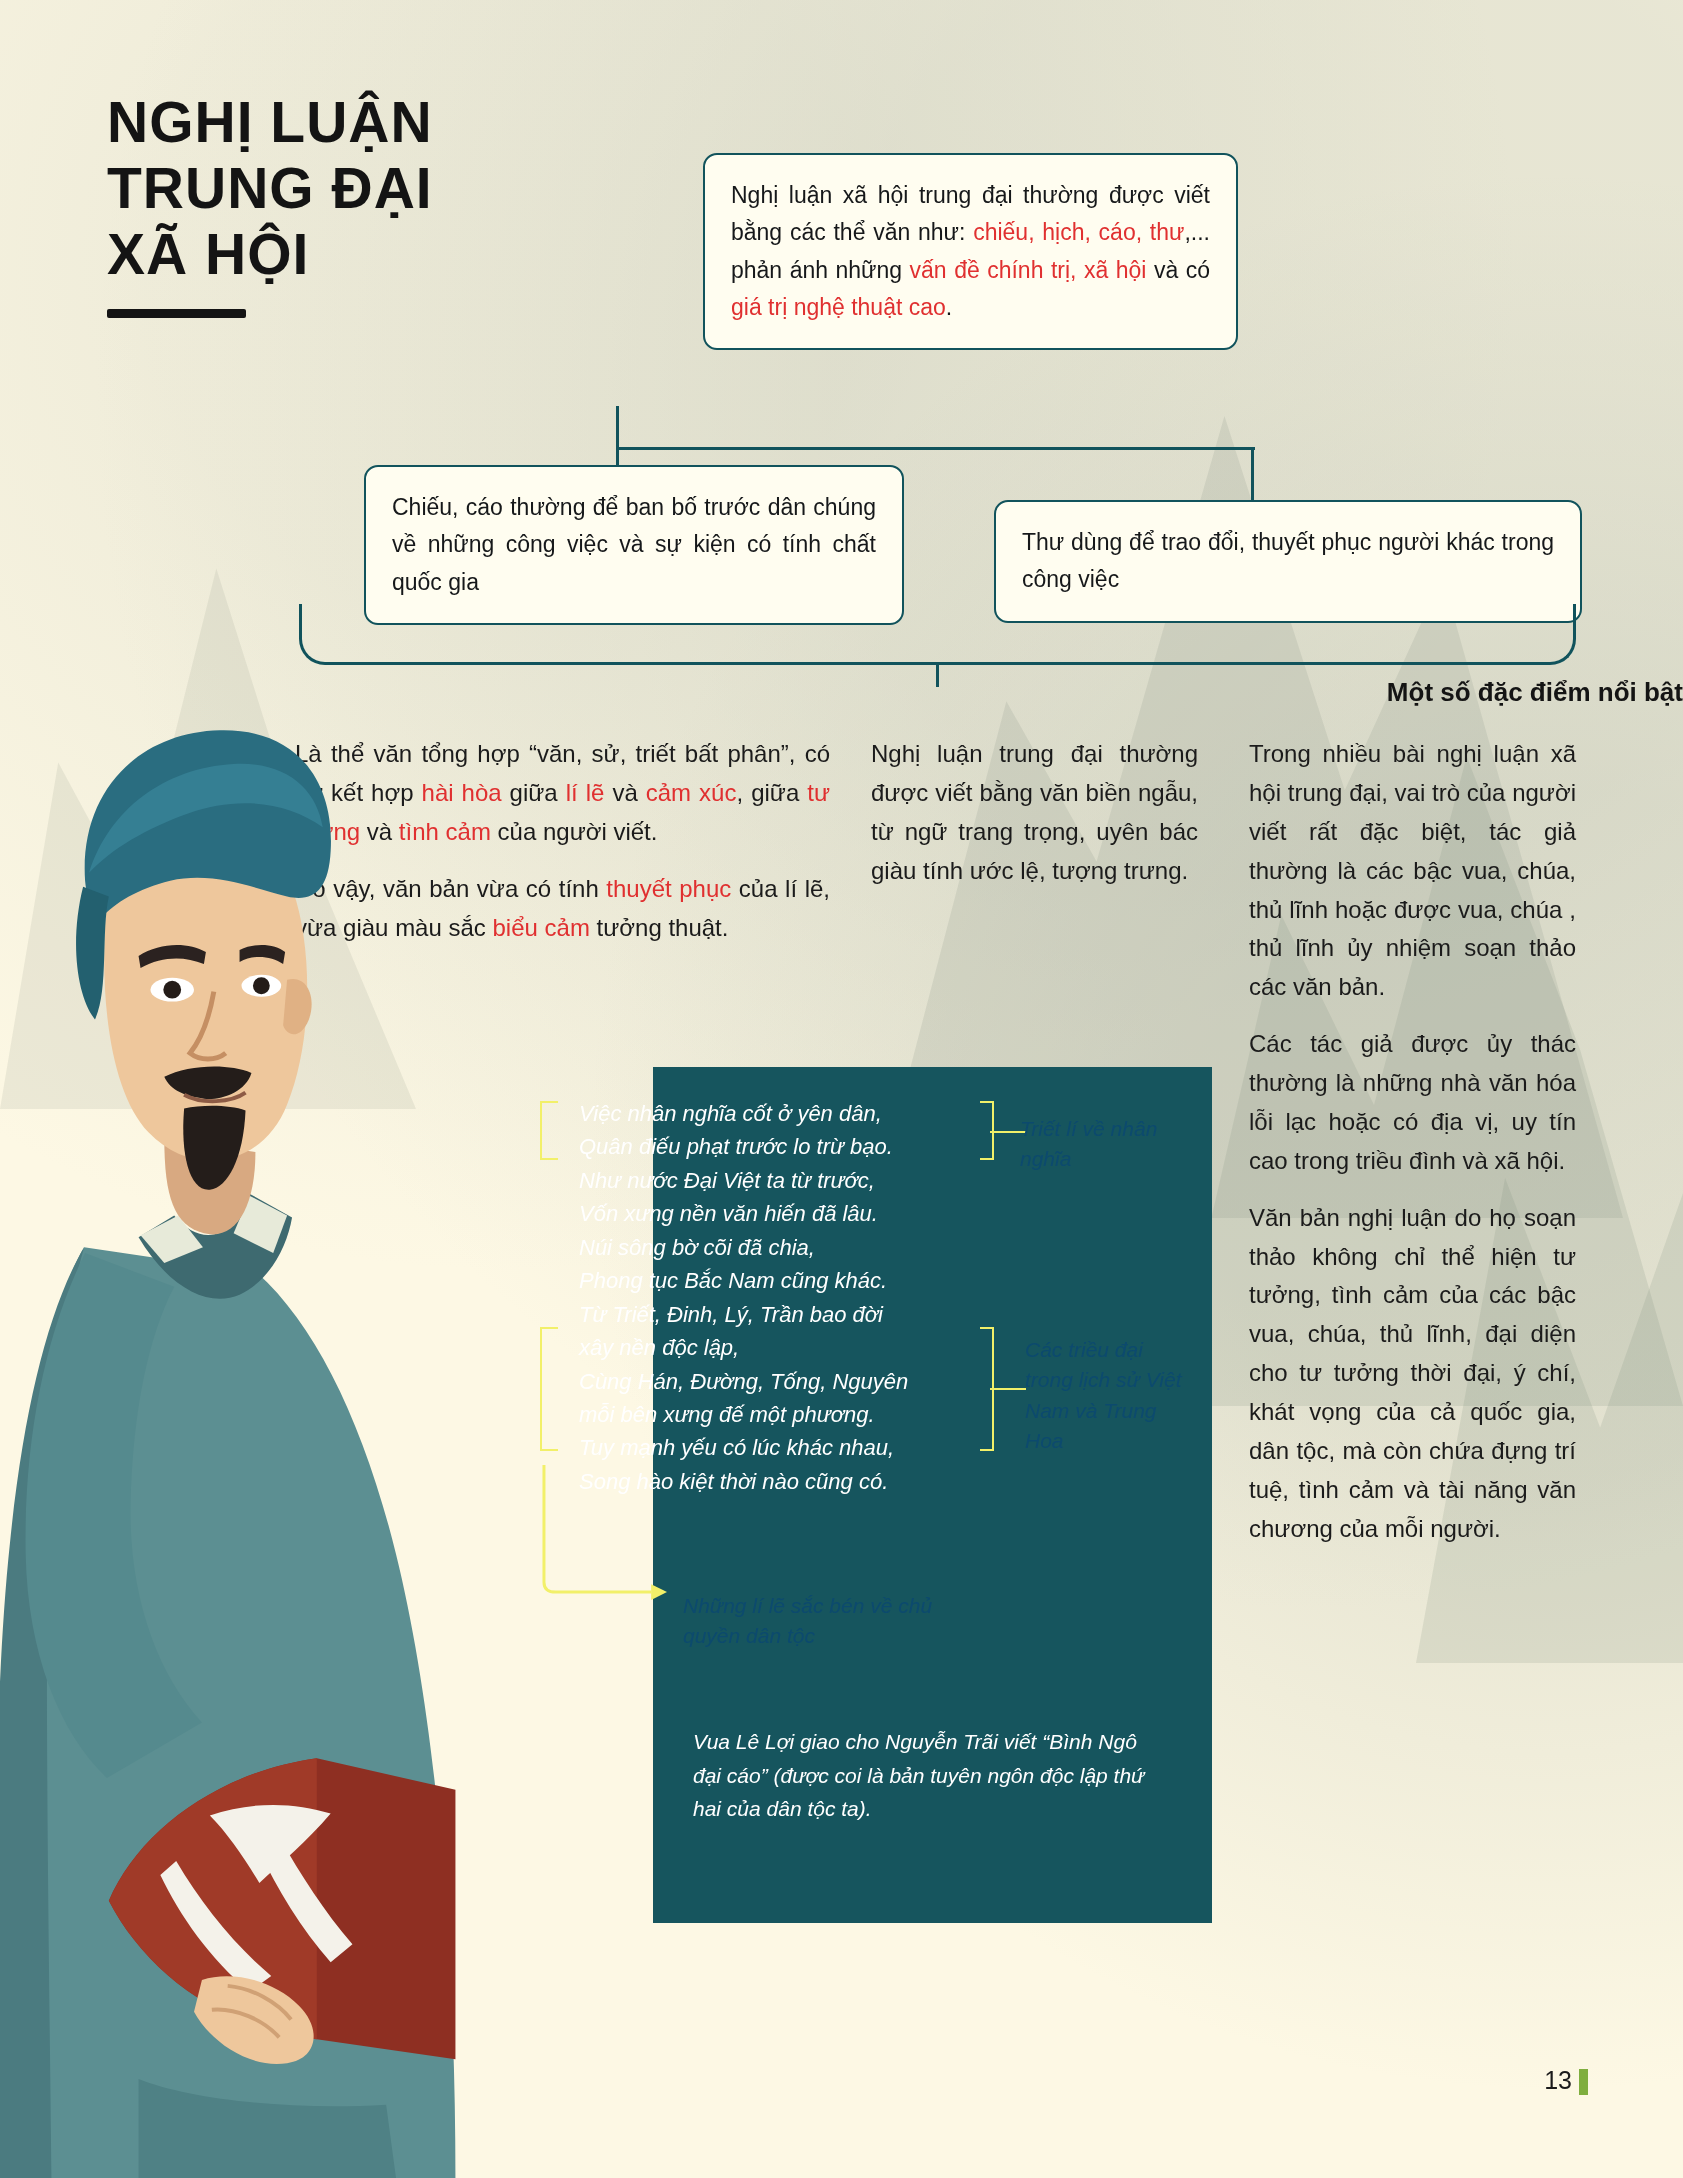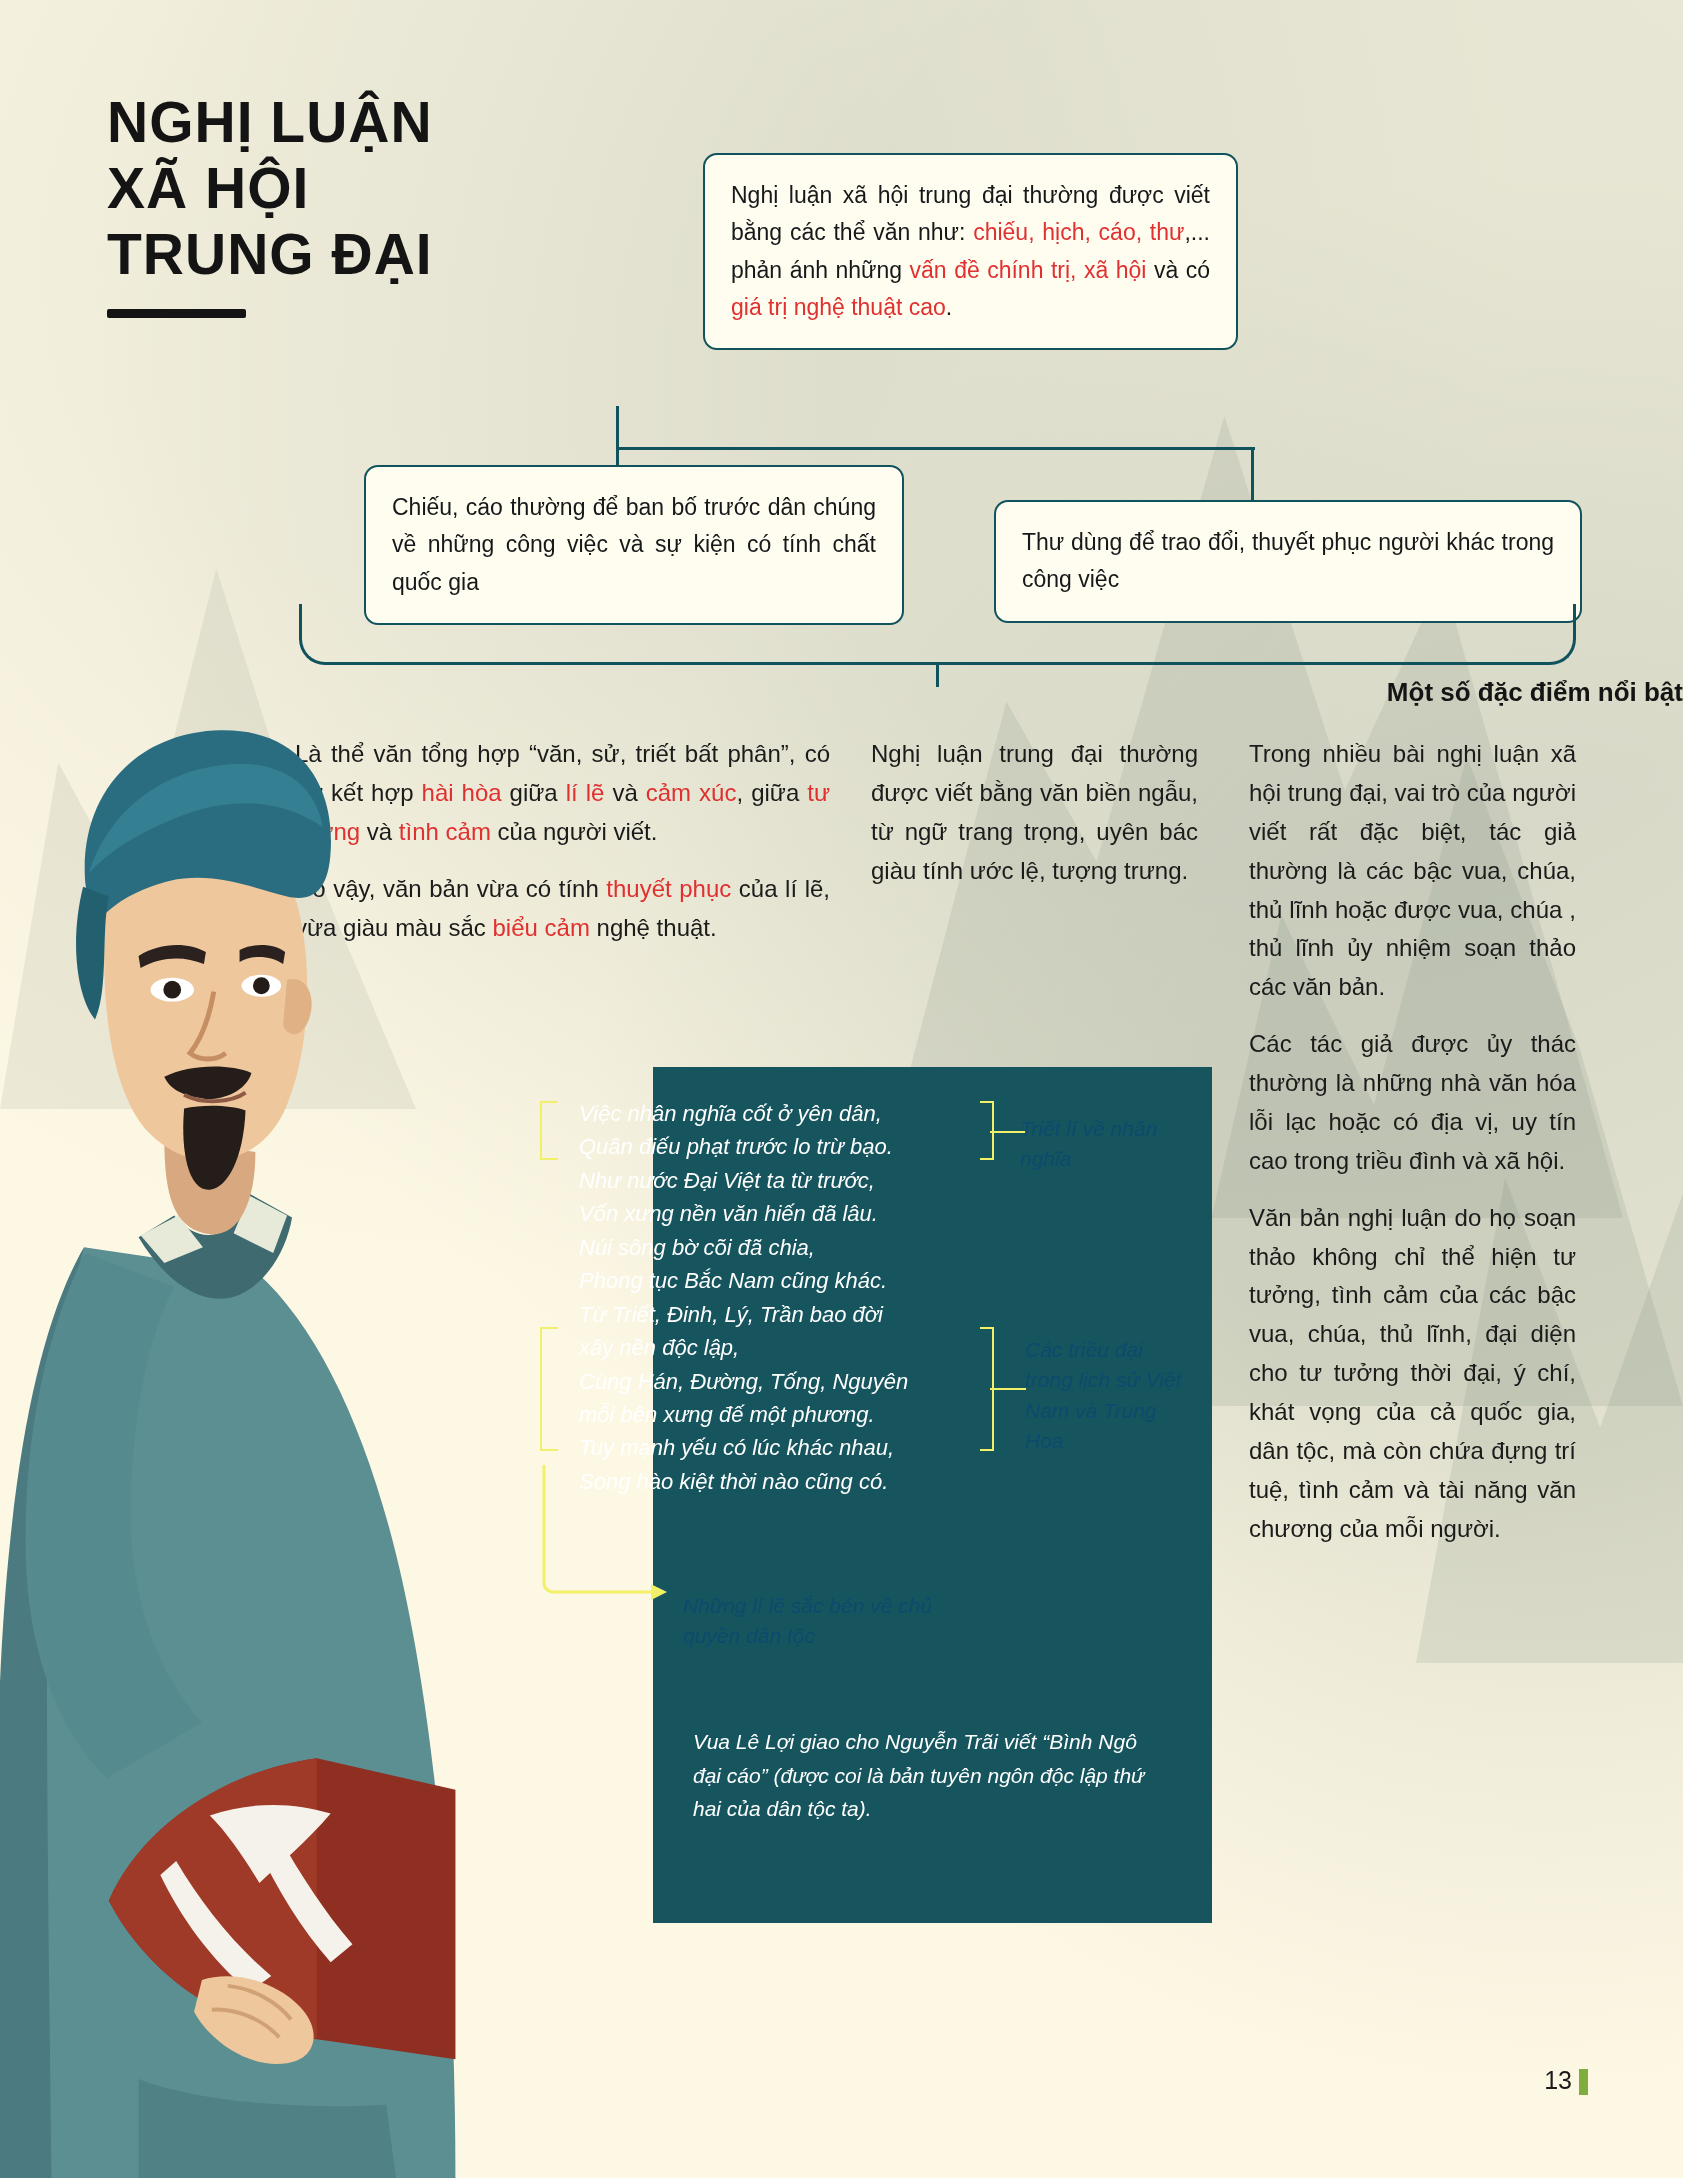--- a/index.html
+++ b/index.html
@@ -142,22 +142,22 @@
 <body>
 
 <div class="bg-wash"></div>
 <div class="mtn a"></div>
 <div class="mtn b"></div>
 <div class="mtn c"></div>
 <div class="mtn d"></div>
 
 <div class="title-block">
   <div class="title-line">NGHỊ LUẬN</div>
+  <div class="title-line">TRUNG ĐẠI</div>
   <div class="title-line">XÃ HỘI</div>
-  <div class="title-line">TRUNG ĐẠI</div>
   <div class="title-rule"></div>
 </div>
 
 <div class="fbox" id="box-top">
   <span>Nghị luận xã hội trung đại thường được viết bằng các thể văn như: </span><span class="red">chiếu, hịch, cáo, thư</span><span>,... phản ánh những </span><span class="red">vấn đề chính trị, xã hội</span><span> và có </span><span class="red">giá trị nghệ thuật cao</span><span>.</span>
 </div>
 
 <div class="conn conn-v1"></div>
 <div class="conn conn-h1"></div>
 <div class="conn conn-v2"></div>
@@ -166,21 +166,21 @@
 <div class="fbox" id="box-left">Chiếu, cáo thường để ban bố trước dân chúng về những công việc và sự kiện có tính chất quốc gia</div>
 <div class="fbox" id="box-right">Thư dùng để trao đổi, thuyết phục người khác trong công việc</div>
 
 <div class="bracket"></div>
 <div class="bracket-stem"></div>
 
 <div class="section-head">Một số đặc điểm nổi bật</div>
 
 <div class="col" id="col1">
   <p><span>Là thể văn tổng hợp “văn, sử, triết bất phân”, có sự kết hợp </span><span class="red">hài hòa</span><span> giữa </span><span class="red">lí lẽ</span><span> và </span><span class="red">cảm xúc</span><span>, giữa </span><span class="red">tư tưởng</span><span> và </span><span class="red">tình cảm</span><span> của người viết.</span></p>
-  <p><span>Do vậy, văn bản vừa có tính </span><span class="red">thuyết phục</span><span> của lí lẽ, vừa giàu màu sắc </span><span class="red">biểu cảm</span><span> nghệ thuật.</span></p>
+  <p><span>Do vậy, văn bản vừa có tính </span><span class="red">thuyết phục</span><span> của lí lẽ, vừa giàu màu sắc </span><span class="red">biểu cảm</span><span> tưởng thuật.</span></p>
 </div>
 
 <div class="col" id="col2">
   <p>Nghị luận trung đại thường được viết bằng văn biền ngẫu, từ ngữ trang trọng, uyên bác giàu tính ước lệ, tượng trưng.</p>
 </div>
 
 <div class="col" id="col3">
   <p>Trong nhiều bài nghị luận xã hội trung đại, vai trò của người viết rất đặc biệt, tác giả thường là các bậc vua, chúa, thủ lĩnh hoặc được vua, chúa , thủ lĩnh ủy nhiệm soạn thảo các văn bản.</p>
   <p>Các tác giả được ủy thác thường là những nhà văn hóa lỗi lạc hoặc có địa vị, uy tín cao trong triều đình và xã hội.</p>
   <p>Văn bản nghị luận do họ soạn thảo không chỉ thể hiện tư tưởng, tình cảm của các bậc vua, chúa, thủ lĩnh, đại diện cho tư tưởng thời đại, ý chí, khát vọng của cả quốc gia, dân tộc, mà còn chứa đựng trí tuệ, tình cảm và tài năng văn chương của mỗi người.</p>

